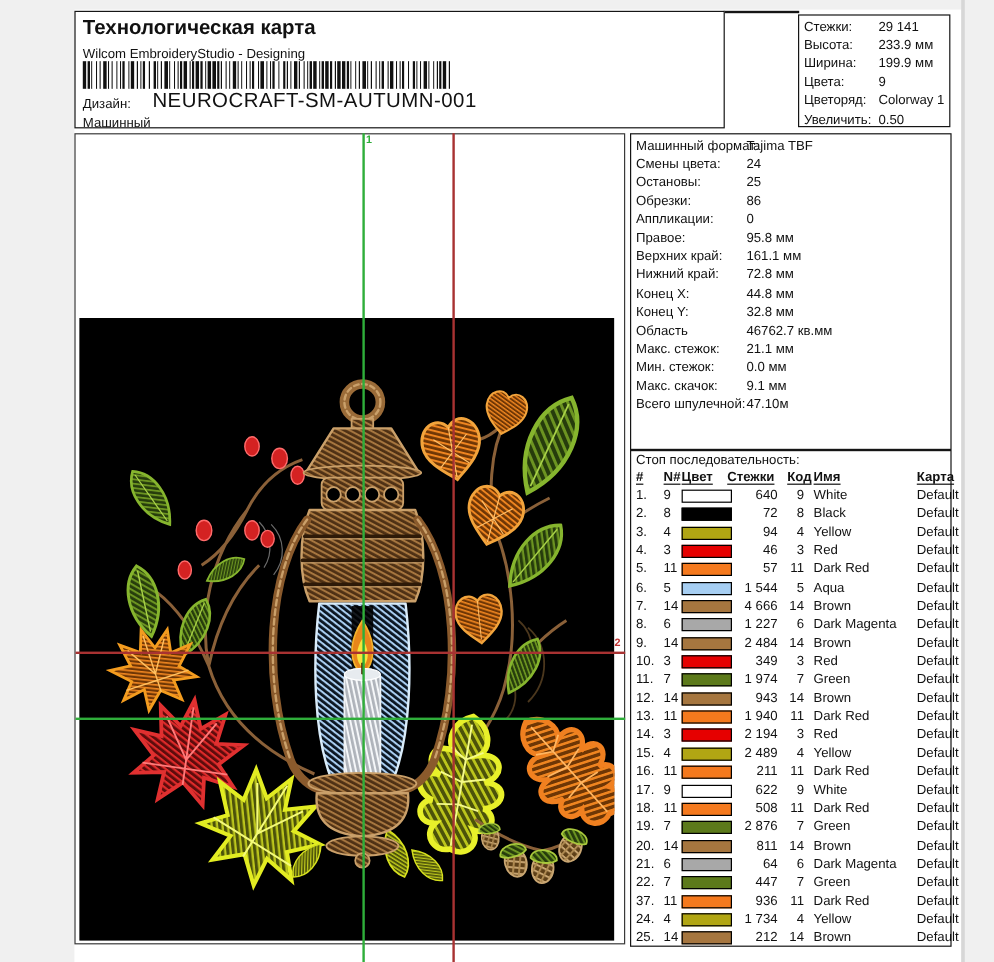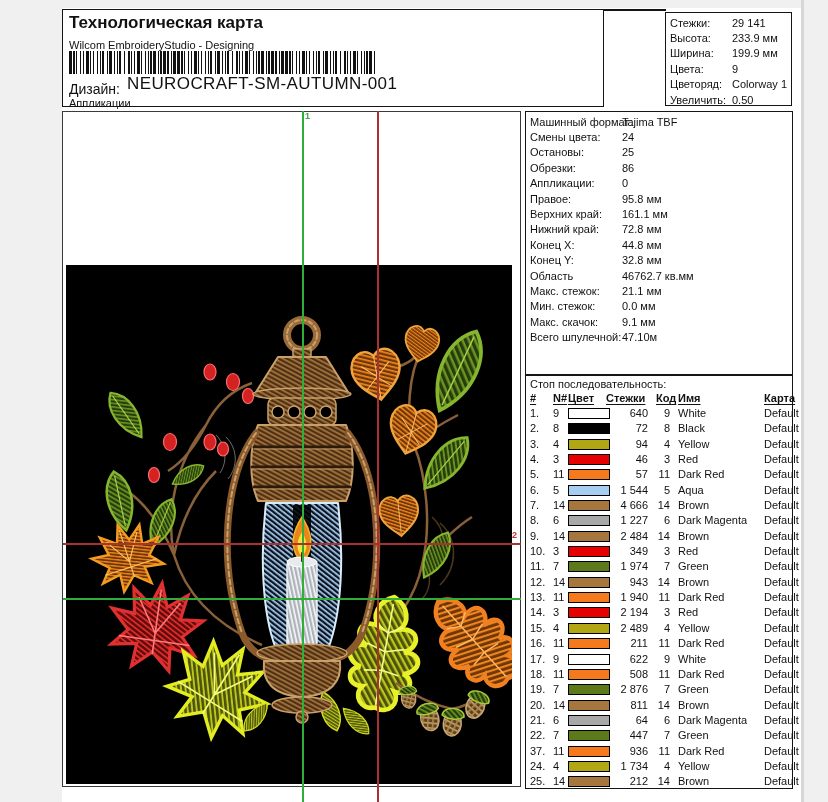--- a/index.html
+++ b/index.html
@@ -15,21 +15,21 @@
   .stop-box{left:525px;top:375px;width:268px;height:414px;}
   .top-seg{position:absolute;left:603px;top:9px;width:63px;height:1.5px;background:#151515;}
 
   .abs{position:absolute;}
   .title{left:68px;top:12px;font-size:17px;font-weight:bold;}
   .subtitle{left:68px;top:38px;font-size:11px;}
   .barcode{left:68px;top:50px;width:307px;height:23px;display:flex;}
   .barcode span{display:block;height:100%;}
   .bar{background:#111;}
   .gap{background:#fff;}
-  .design-label{left:68px;top:80px;font-size:14px;}
+  .design-label{left:68px;top:80px;font-size:11px;}
   .design-name{left:126px;top:72px;font-size:17px;letter-spacing:.4px;}
   .heading-label{left:68px;top:96px;font-size:11px;}
 
   .kv-rows{position:absolute;inset:0;padding-top:2px;}
   .kv-row{display:flex;height:15.4px;align-items:center;font-size:11px;padding-left:4px;white-space:nowrap;}
   .summary-box .kv-label{width:62px;flex:none;}
   .details-box .kv-label{width:92px;flex:none;}
   .kv-value{flex:none;}
 
   .stop-title{position:absolute;left:4px;top:2px;font-size:11px;}
@@ -245,21 +245,21 @@
         <span class="gap" style="width: 1px; flex: 0 0 auto;"></span>
         <span class="bar" style="width: 2px; flex: 0 0 auto;"></span>
         <span class="gap" style="width: 1px; flex: 0 0 auto;"></span>
         <span class="bar" style="width: 3px; flex: 0 0 auto;"></span>
         <span class="gap" style="width: 2px; flex: 0 0 auto;"></span>
         <span class="bar" style="width: 1px; flex: 0 0 auto;"></span>
         <span class="gap" style="width: 1px; flex: 0 0 auto;"></span>
       </div>
     <div class="abs design-label" style="left:6px;top:71px;">Дизайн:</div>
     <div class="abs design-name" style="left:64px;top:64px;">NEUROCRAFT-SM-AUTUMN-001</div>
-    <div class="abs heading-label" style="left:6px;top:87px;">Аппликации</div>
+    <div class="abs heading-label" style="left:6px;top:87px;">Машинный</div>
   </div>
 
   <div class="box summary-box">
     <div class="kv-rows">
         <div class="kv-row">
           <span class="kv-label">Стежки:</span>
           <span class="kv-value">29 141</span>
         </div>
         <div class="kv-row">
           <span class="kv-label">Высота:</span>

